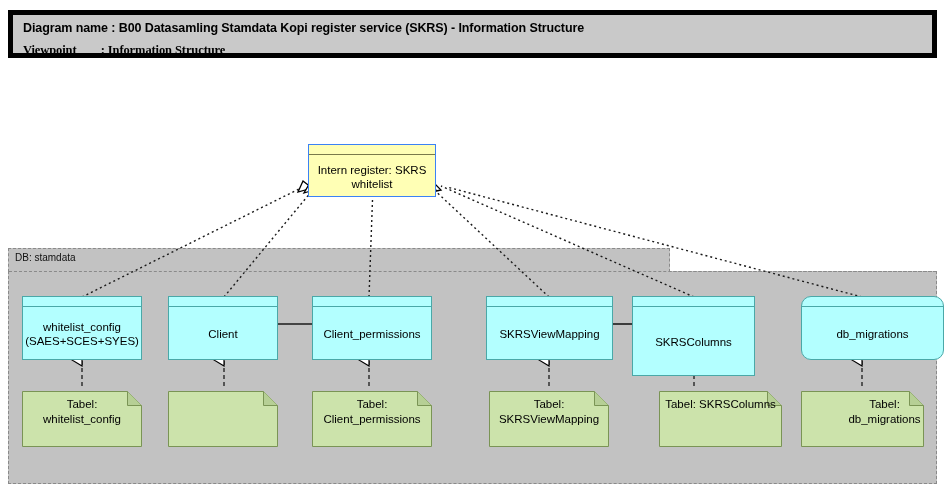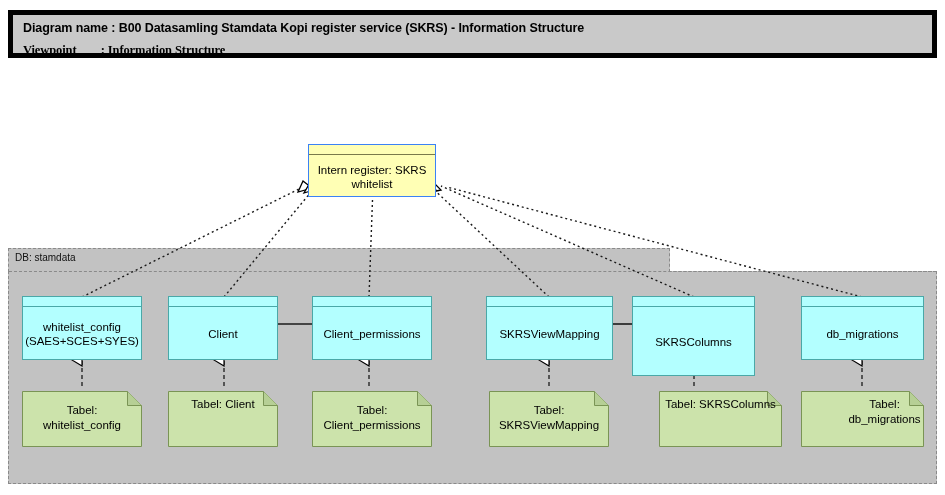--- a/index.html
+++ b/index.html
@@ -172,21 +172,21 @@
   }
   .note .note-text {
     position: absolute;
     left: 0;
     top: 0;
     width: 100%;
     font-size: 11.5px;
     color: #000000;
     line-height: 15px;
     text-align: center;
-    padding-top: 12px;
+    padding-top: 6px;
     box-sizing: border-box;
   }
   .note.single .note-text { padding-top: 6px; }
 
   
   #links, #links-top {
     position: absolute;
     left: 0;
     top: 0;
     width: 945px;
@@ -273,40 +273,39 @@
   <div class="cyan-box" style="left:486px; top:296px; width:127px; height:64px;">
     <div class="strip"></div>
     <div class="body-text">SKRSViewMapping</div>
   </div>
 
   <div class="cyan-box" style="left:632px; top:296px; width:123px; height:80px;">
     <div class="strip"></div>
     <div class="body-text">SKRSColumns</div>
   </div>
 
-  <div class="cyan-box" style="left:801px; top:296px; width:123px; height:64px;">
+  <div class="cyan-box" style="left:801px; top:296px; width:143px; height:64px;border-radius:10px;">
     <div class="strip"></div>
     <div class="body-text">db_migrations</div>
   </div>
 
   <div class="note" style="left:22px; top:391px; width:120px; height:56px;">
     <svg width="120" height="56" viewBox="0 0 120 56" xmlns="http://www.w3.org/2000/svg">
       <path d="M0.5 0.5 H105.5 L119.5 14.5 V55.5 H0.5 Z" fill="#cce3ab" stroke="#7a9455" stroke-width="1"></path>
       <path d="M105.5 0.5 V14.5 H119.5" fill="#b6cf95" stroke="#7a9455" stroke-width="1"></path>
     </svg>
     <div class="note-text" style="white-space:pre-line;">Tabel:
 whitelist_config</div>
   </div>
 
   <div class="note single" style="left:168px; top:391px; width:110px; height:56px;">
     <svg width="110" height="56" viewBox="0 0 110 56" xmlns="http://www.w3.org/2000/svg">
       <path d="M0.5 0.5 H95.5 L109.5 14.5 V55.5 H0.5 Z" fill="#cce3ab" stroke="#7a9455" stroke-width="1"></path>
       <path d="M95.5 0.5 V14.5 H109.5" fill="#b6cf95" stroke="#7a9455" stroke-width="1"></path>
     </svg>
-    <div class="note-text" style="white-space:pre-line;">Tabel: Client</div>
   </div>
 
   <div class="note" style="left:312px; top:391px; width:120px; height:56px;">
     <svg width="120" height="56" viewBox="0 0 120 56" xmlns="http://www.w3.org/2000/svg">
       <path d="M0.5 0.5 H105.5 L119.5 14.5 V55.5 H0.5 Z" fill="#cce3ab" stroke="#7a9455" stroke-width="1"></path>
       <path d="M105.5 0.5 V14.5 H119.5" fill="#b6cf95" stroke="#7a9455" stroke-width="1"></path>
     </svg>
     <div class="note-text" style="white-space:pre-line;">Tabel:
 Client_permissions</div>
   </div>

